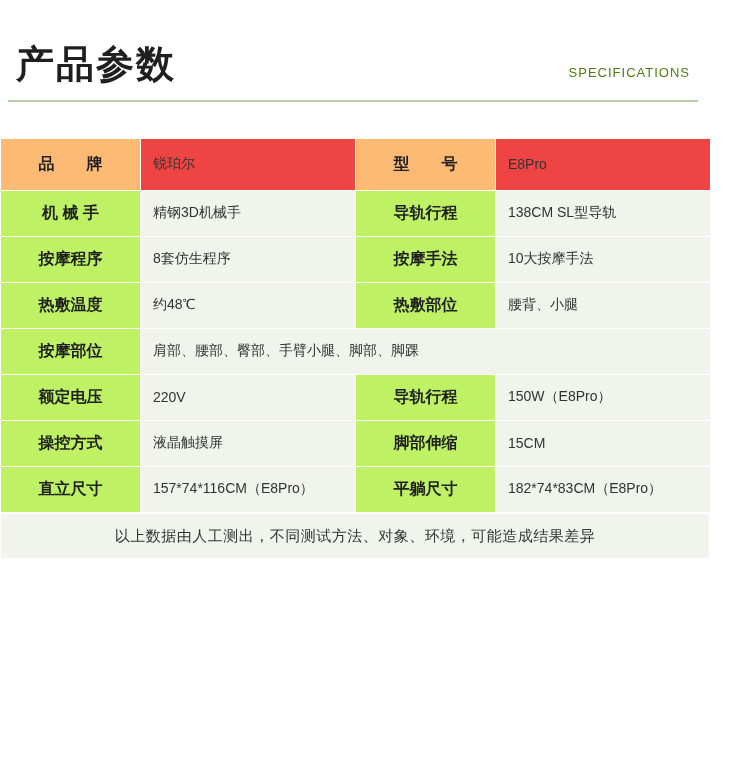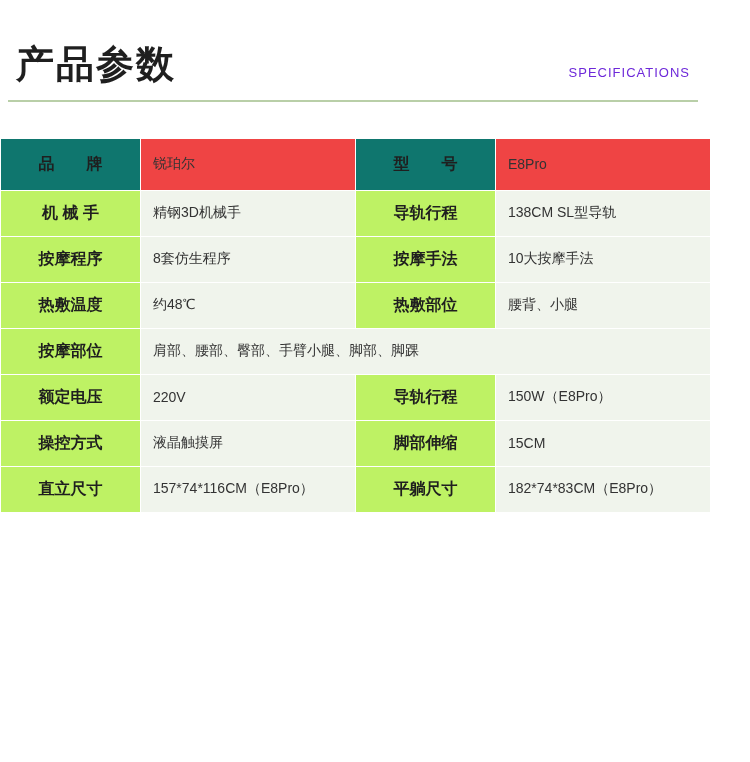--- a/index.html
+++ b/index.html
@@ -41,21 +41,21 @@
   .title-cn {
     font-size: 38px;
     font-weight: bold;
     letter-spacing: 2px;
     color: #1f1f1f;
     line-height: 1.1;
   }
   .title-en {
     font-size: 13px;
     letter-spacing: 1px;
-    color: #6d28d9;
+    color: #4d7c0f;
     padding-bottom: 6px;
   }
 
   
   .table-wrap {
     margin: 36px auto 0 auto;
     width: 710px;
   }
   table.spec {
     width: 100%;
@@ -83,21 +83,21 @@
   td.value {
     background: #f0f4ec;
     color: #333333;
     font-size: 14px;
     text-align: left;
   }
   
   tr.first td.label,
   tr.first td.value {
     height: 52px;
-    background: #0f766e;
+    background: #fdba74;
   }
   tr.first td.value {
     background: #ef4444;
   }
 
   col.c1 { width: 140px; }
   col.c2 { width: 215px; }
   col.c3 { width: 140px; }
   col.c4 { width: 215px; }
 
@@ -175,15 +175,16 @@
           <td class="value">15CM</td>
         </tr>
         <tr>
           <td class="label">直立尺寸</td>
           <td class="value">157*74*116CM（E8Pro）</td>
           <td class="label">平躺尺寸</td>
           <td class="value">182*74*83CM（E8Pro）</td>
         </tr>
       </tbody>
     </table>
+    <div class="footnote">以上数据由人工测出，不同测试方法、对象、环境，可能造成结果差异</div>
   </div>
 
 </div>
 
 </body></html>

